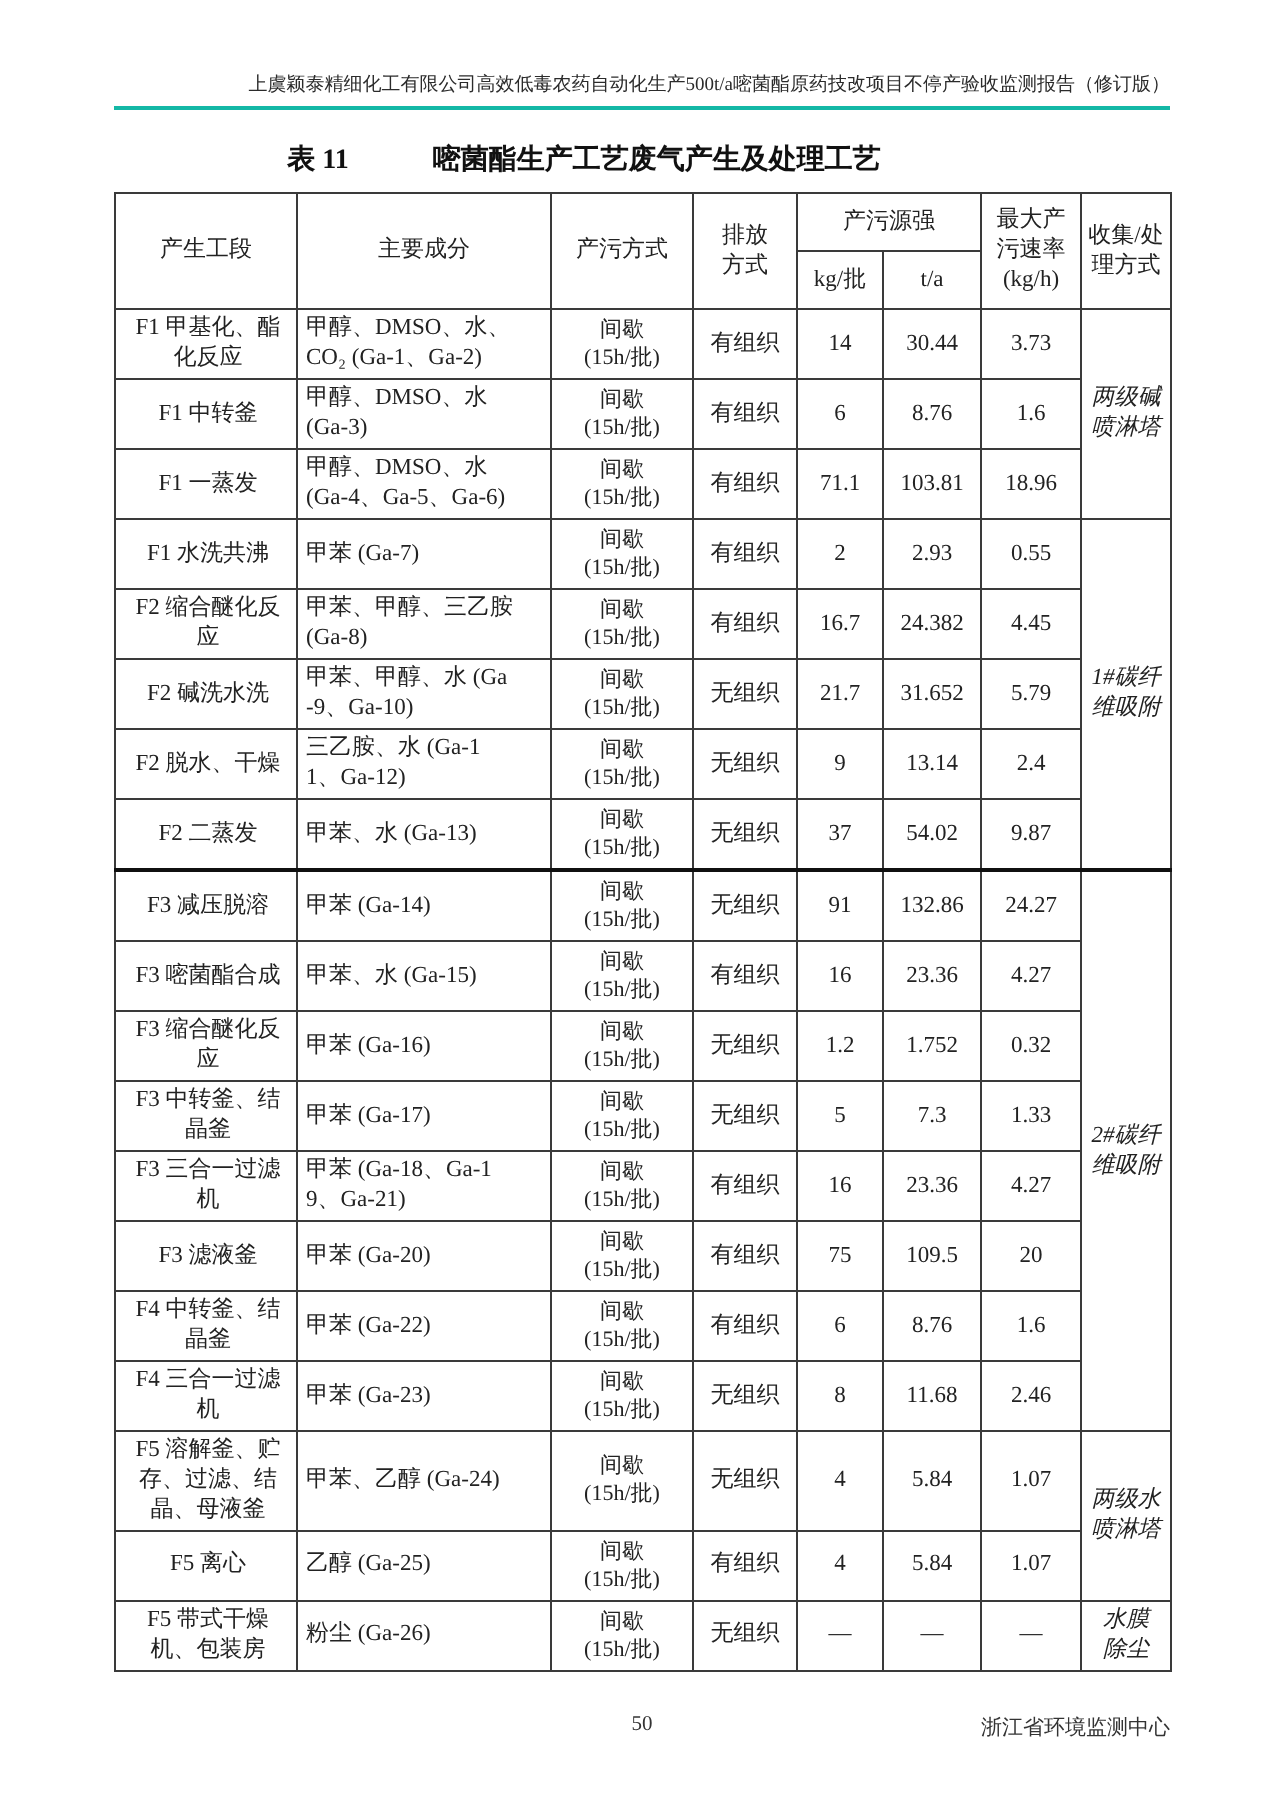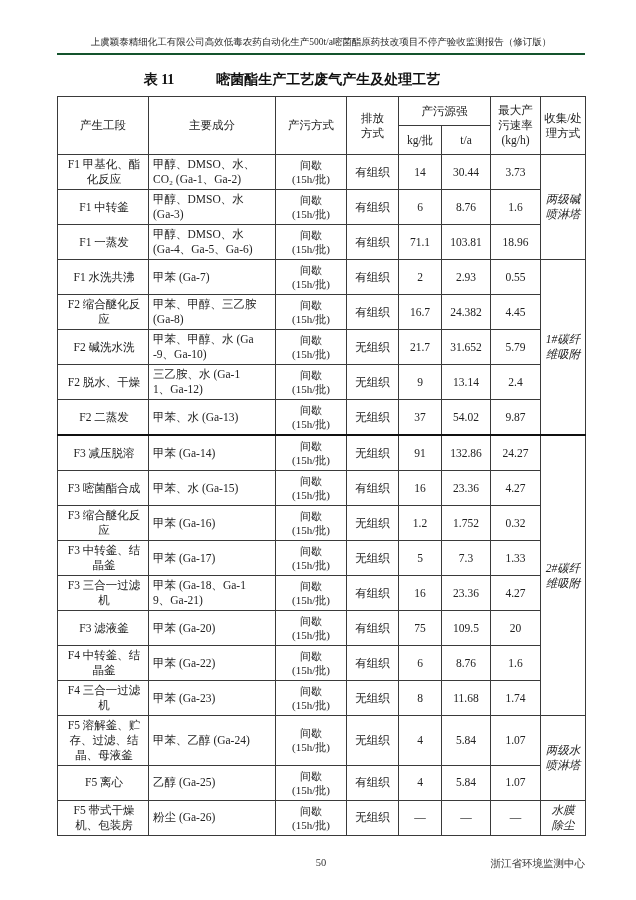--- a/index.html
+++ b/index.html
@@ -1,23 +1,23 @@
 <!DOCTYPE html>
 <html><head>
 <meta charset="utf-8">
 <style>
   html,body{margin:0;padding:0;background:#e8e8e8;}
   .page{
     position:relative;width:636px;height:900px;background:#ffffff;margin:0 auto;
     font-family:"Liberation Serif","DejaVu Serif",serif;color:#1c1c1c;overflow:hidden;
   }
   .running-header{
-    position:absolute;top:36px;left:57px;width:528px;text-align:center;
+    position:absolute;top:36px;left:57px;width:528px;text-align:right;
     font-size:9.5px;letter-spacing:0px;color:#2b2b2b;padding-bottom:4px;
-    border-bottom:2px solid #14532d;white-space:nowrap;overflow:hidden;
+    border-bottom:2px solid #14b8a6;white-space:nowrap;overflow:hidden;
   }
   .doc-title{
     position:absolute;top:71px;left:0;width:584px;text-align:center;
     font-weight:bold;font-size:14px;color:#111;
   }
   .doc-title .tbl-label{margin-right:42px;}
   .table-wrap{position:absolute;top:96px;left:57px;width:528px;}
   table{border-collapse:collapse;table-layout:fixed;width:528px;}
   th,td{
     border:1px solid #3a3a3a;font-size:11.5px;line-height:1.3;
@@ -236,21 +236,21 @@
             <td class="cell-max-rate">1.6</td>
           </tr>
           <tr>
             <td class="cell-stage">F4 三合一过滤机</td>
             <td class="cell-components">甲苯 (Ga-23)</td>
             <td class="cell-mode pre">间歇
 (15h/批)</td>
             <td class="cell-discharge">无组织</td>
             <td class="cell-kg-batch">8</td>
             <td class="cell-t-a">11.68</td>
-            <td class="cell-max-rate">1.74</td>
+            <td class="cell-max-rate">2.46</td>
           </tr>
           <tr>
             <td class="cell-stage">F5 溶解釜、贮存、过滤、结晶、母液釜</td>
             <td class="cell-components">甲苯、乙醇 (Ga-24)</td>
             <td class="cell-mode pre">间歇
 (15h/批)</td>
             <td class="cell-discharge">无组织</td>
             <td class="cell-kg-batch">4</td>
             <td class="cell-t-a">5.84</td>
             <td class="cell-max-rate">1.07</td>

